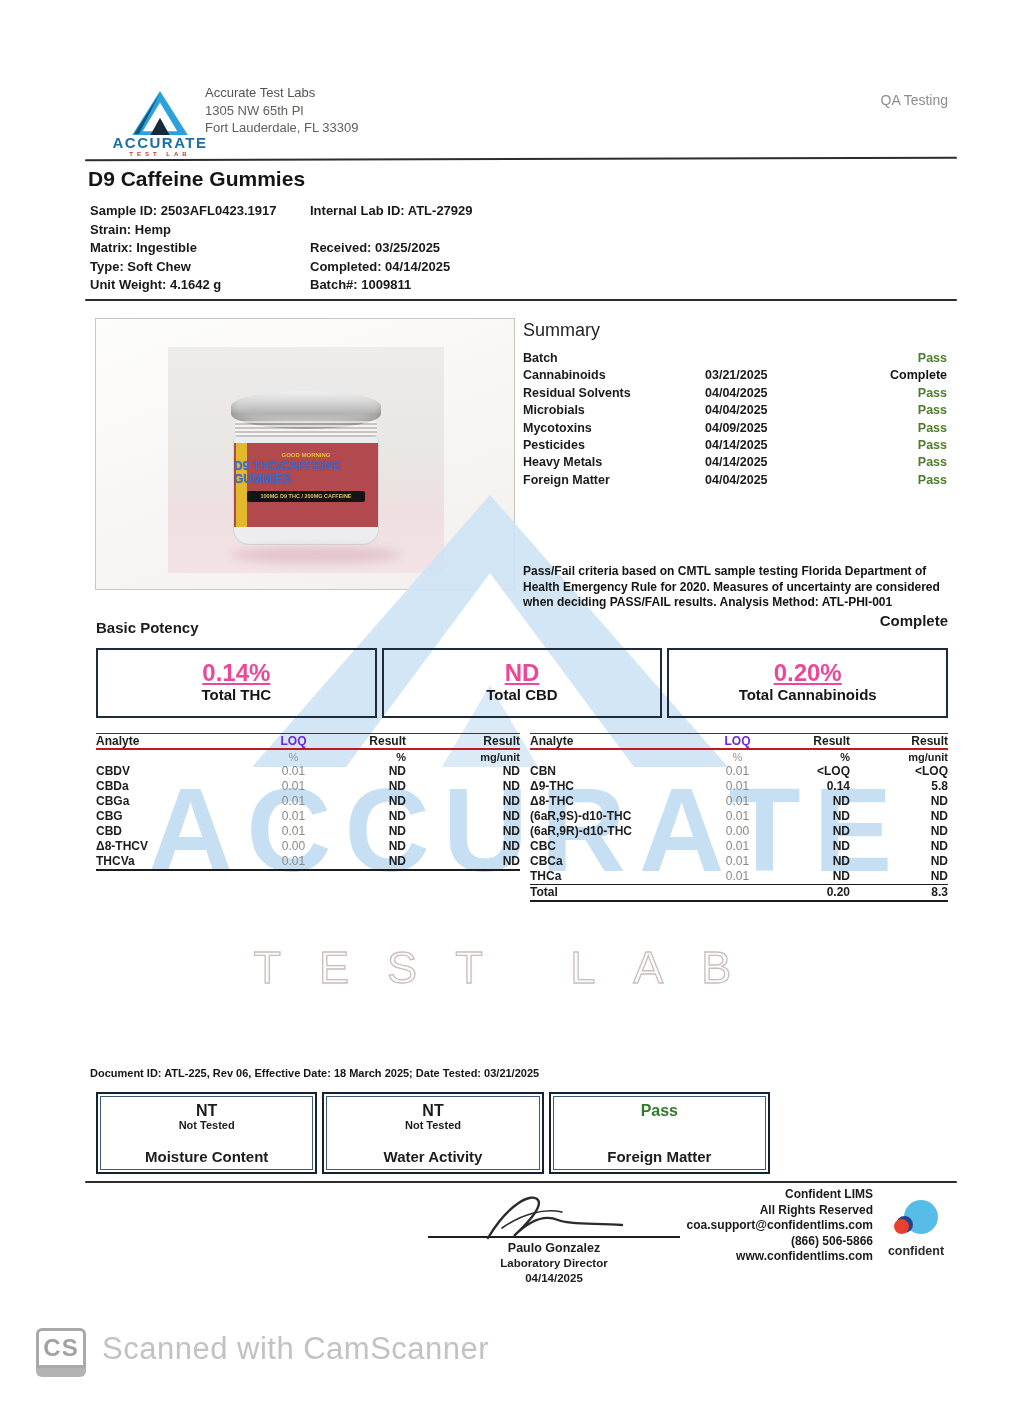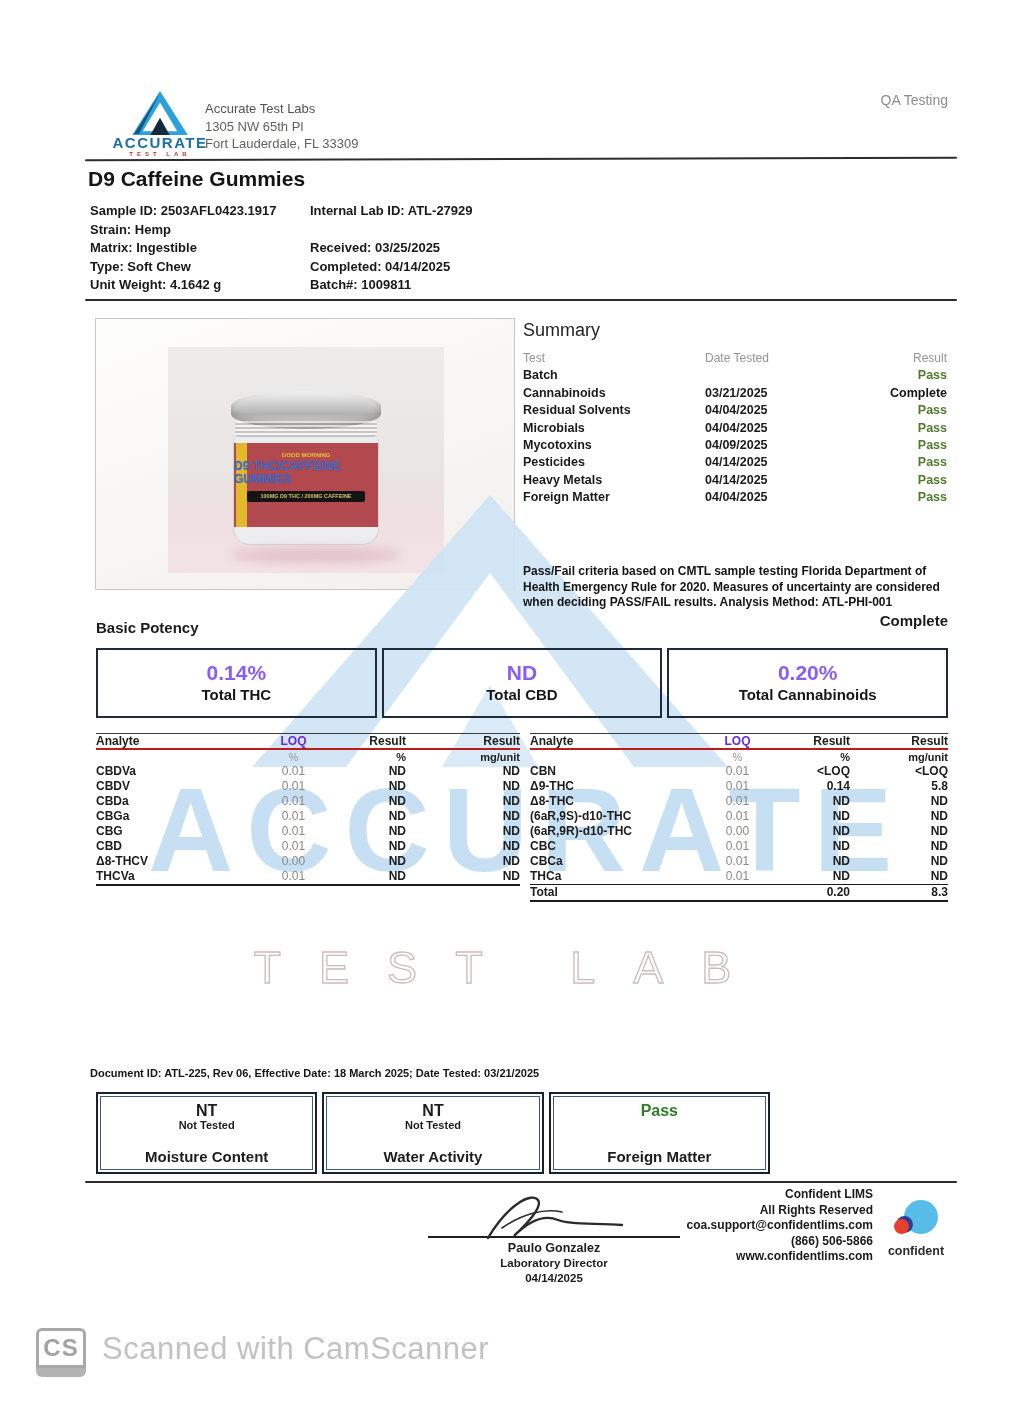--- a/index.html
+++ b/index.html
@@ -8,21 +8,21 @@
 
   .abs { position:absolute; }
   .z1 { z-index:1; } .z2 { z-index:2; } .z3 { z-index:3; }
 
   
   .qa-label { top:92px; right:75px; font-size:14px; color:#8d8d8d; }
   .logo { top:90px; left:100px; width:120px; text-align:center; }
   .logo svg { display:block; margin:0 auto; }
   .logo-word { font-size:15px; font-weight:800; color:#1d6fa5; letter-spacing:1.5px; line-height:14px; }
   .logo-sub { font-size:6px; font-weight:700; color:#c0392b; letter-spacing:4px; line-height:9px; }
-  .lab-address { top:100px; left:205px; font-size:13px; color:#63605c; line-height:17.5px; }
+  .lab-address { top:84px; left:205px; font-size:13px; color:#63605c; line-height:17.5px; }
   .lab-address .lab-name { color:#55524e; }
   .hr { background:#2e2d2b; height:2px; border-radius:1px; }
   .hr1 { top:158px; left:85px; width:872px; transform:rotate(-0.15deg); }
   .hr2 { top:299px; left:85px; width:872px; height:1.6px; }
   .page-title { top:167px; left:88px; font-size:21px; font-weight:800; color:#141414; }
 
   
   .sample-col { top:202px; font-size:13px; font-weight:600; line-height:18.6px; color:#191919; }
   .sample-left { left:90px; }
   .sample-right { left:310px; }
@@ -71,21 +71,21 @@
   .sum-row.row-pass .r { color:#4d7c2c; }
   .sum-row.row-complete .r { color:#141414; }
   .criteria { top:564px; left:523px; width:432px; font-size:12px; font-weight:700; line-height:15.6px; color:#141414; }
 
   
   .potency-complete { top:612px; right:75px; font-size:15px; font-weight:600; }
   .section-potency { top:619px; left:96px; font-size:15px; font-weight:600; }
   .pot-boxes { top:648px; left:96px; width:852px; display:flex; gap:5px; }
   .pot-box { flex:1; height:70px; border:2.5px solid #1d2b3b; display:flex; flex-direction:column;
              align-items:center; justify-content:center; background:transparent; }
-  .pot-val { font-size:21px; font-weight:800; color:#8b5cf6; line-height:24px; }
+  .pot-val { font-size:24px; font-weight:800; color:#ec4899; line-height:24px;text-decoration:underline; }
   .pot-lab { font-size:15px; font-weight:600; color:#161616; line-height:20px; }
 
   
   .atable { border-collapse:collapse; table-layout:fixed; font-size:12px;
             border-top:1.5px solid #3a3a3a; border-bottom:2.5px solid #1c1c1c; }
   .atable-left { top:733px; left:96px; width:424px; }
   .atable-right { top:733px; left:530px; width:418px; }
   .atable th { line-height:14px; padding:0; }
   .atable .hdr th { border-bottom:2px solid #b91c1c; font-size:12px; }
   .th-analyte { text-align:left; font-weight:700; }
@@ -199,25 +199,20 @@
   <svg class="abs wm-tri z2" width="476" height="272" viewBox="0 0 476 272">
     <path d="M238 0 L476 272 L0 272 Z" fill="#cde3f4" opacity="0.9"></path>
     <path d="M238 78 L382 272 L94 272 Z" fill="#ffffff"></path>
     <path d="M238 190 L286 272 L190 272 Z" fill="#cde3f4" opacity="0.75"></path>
   </svg>
   <div class="abs wm-word z2">ACCURATE</div>
   <div class="abs wm-sub z2">TEST LAB</div>
 
   <div class="abs summary z3">
     <div class="sum-title">Summary</div>
-    <div class="sum-grid-head">
-      <span>Test</span>
-      <span>Date Tested</span>
-      <span class="r">Result</span>
-    </div>
     <div>
 
     <div class="sum-row row-pass">
           <span>Batch</span>
           <span></span>
           <span class="r">Pass</span>
         </div>
         <div class="sum-row row-complete">
           <span>Cannabinoids</span>
           <span>03/21/2025</span>
@@ -291,26 +286,20 @@
       </tr>
       <tr class="sub">
         <td></td>
         <td class="sub-loq">%</td>
         <td class="sub-res">%</td>
         <td class="sub-res">mg/unit</td>
       </tr>
     </thead>
     <tbody>
 
-    <tr>
-          <td class="td-analyte">CBDVa</td>
-          <td class="td-loq">0.01</td>
-          <td class="td-pct">ND</td>
-          <td class="td-mg">ND</td>
-        </tr>
         <tr>
           <td class="td-analyte">CBDV</td>
           <td class="td-loq">0.01</td>
           <td class="td-pct">ND</td>
           <td class="td-mg">ND</td>
         </tr>
         <tr>
           <td class="td-analyte">CBDa</td>
           <td class="td-loq">0.01</td>
           <td class="td-pct">ND</td>

